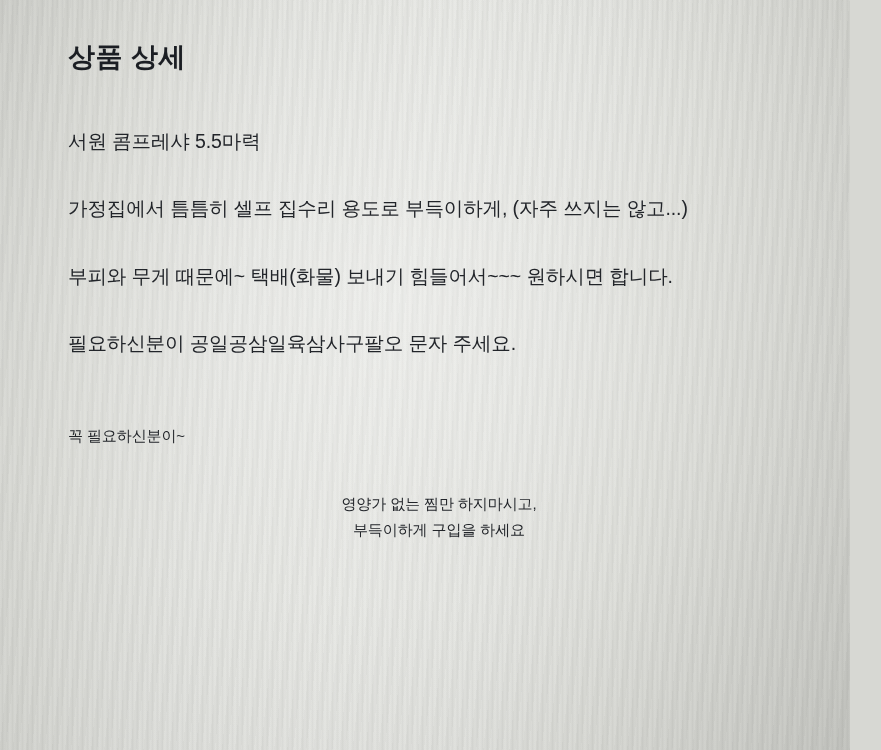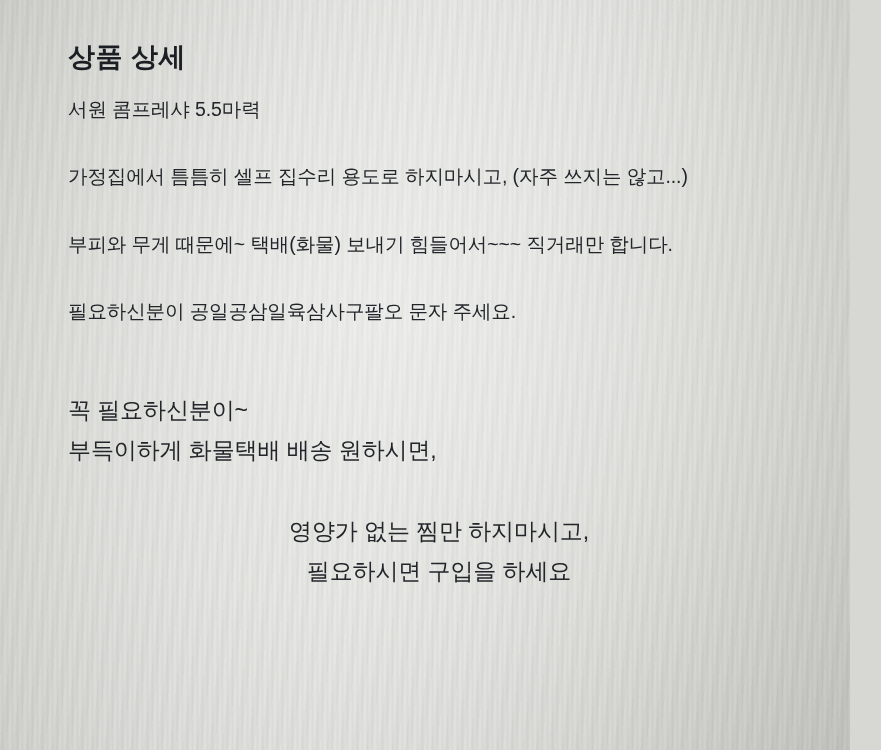--- a/index.html
+++ b/index.html
@@ -76,37 +76,37 @@
 
   .doc-title {
     font-size: 27px;
     font-weight: bold;
     letter-spacing: 0.5px;
     margin: 9px 0 0 0;
     color: #1b1e23;
   }
 
   .body-block {
-    margin-top: 20px;
+    margin-top: 52px;
   }
 
   .para {
     font-size: 19.5px;
     line-height: 1.45;
     color: #22252a;
     margin: 0 0 39px 0;
     letter-spacing: -0.1px;
     white-space: pre-wrap;
   }
   .para:last-child { margin-bottom: 0; }
 
   .para.gap-big { margin-bottom: 66px; }
 
   .line {
-    font-size: 23px;
+    font-size: 15px;
     line-height: 1.72;
     color: #22252a;
     letter-spacing: -0.1px;
     white-space: pre-wrap;
   }
 
   .group {
     margin: 0 0 42px 0;
   }
   .group:last-child { margin-bottom: 0; text-align: center; }
@@ -117,31 +117,30 @@
 <div class="screen">
   <div class="content">
 
     <h1 class="doc-title">상품 상세</h1>
 
     <div class="body-block">
 
       <p class="para">서원 콤프레샤 5.5마력</p>
 
 
-      <p class="para">가정집에서 틈틈히 셀프 집수리 용도로 하지마시고, (자주 쓰지는 않고...)</p>
+      <p class="para">가정집에서 틈틈히 셀프 집수리 용도로 부득이하게, (자주 쓰지는 않고...)</p>
 
-      <p class="para">부피와 무게 때문에~ 택배(화물) 보내기 힘들어서~~~ 직거래만 합니다.</p>
+      <p class="para">부피와 무게 때문에~ 택배(화물) 보내기 힘들어서~~~ 원하시면 합니다.</p>
 
       <p class="para gap-big">필요하신분이 공일공삼일육삼사구팔오 문자 주세요.</p>
 
       <div class="group">
         <div class="line">꼭 필요하신분이~</div>
-        <div class="line">부득이하게 화물택배 배송 원하시면,</div>
       </div>
 
       <div class="group">
         <div class="line">영양가 없는 찜만 하지마시고,</div>
-        <div class="line">필요하시면 구입을 하세요</div>
+        <div class="line">부득이하게 구입을 하세요</div>
       </div>
 
     </div>
   </div>
 </div>
 
 </body></html>

